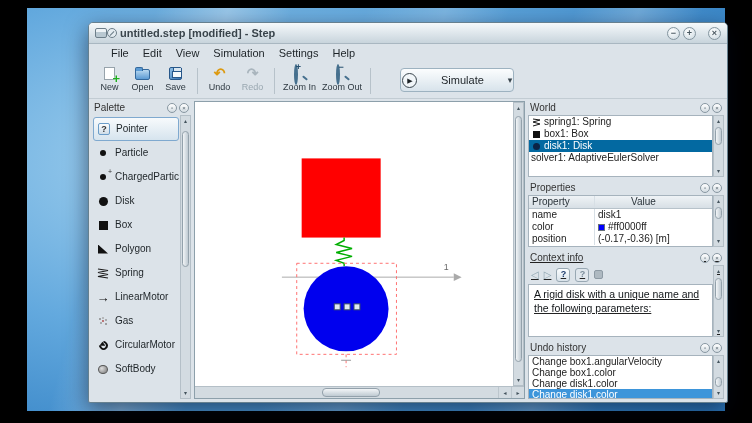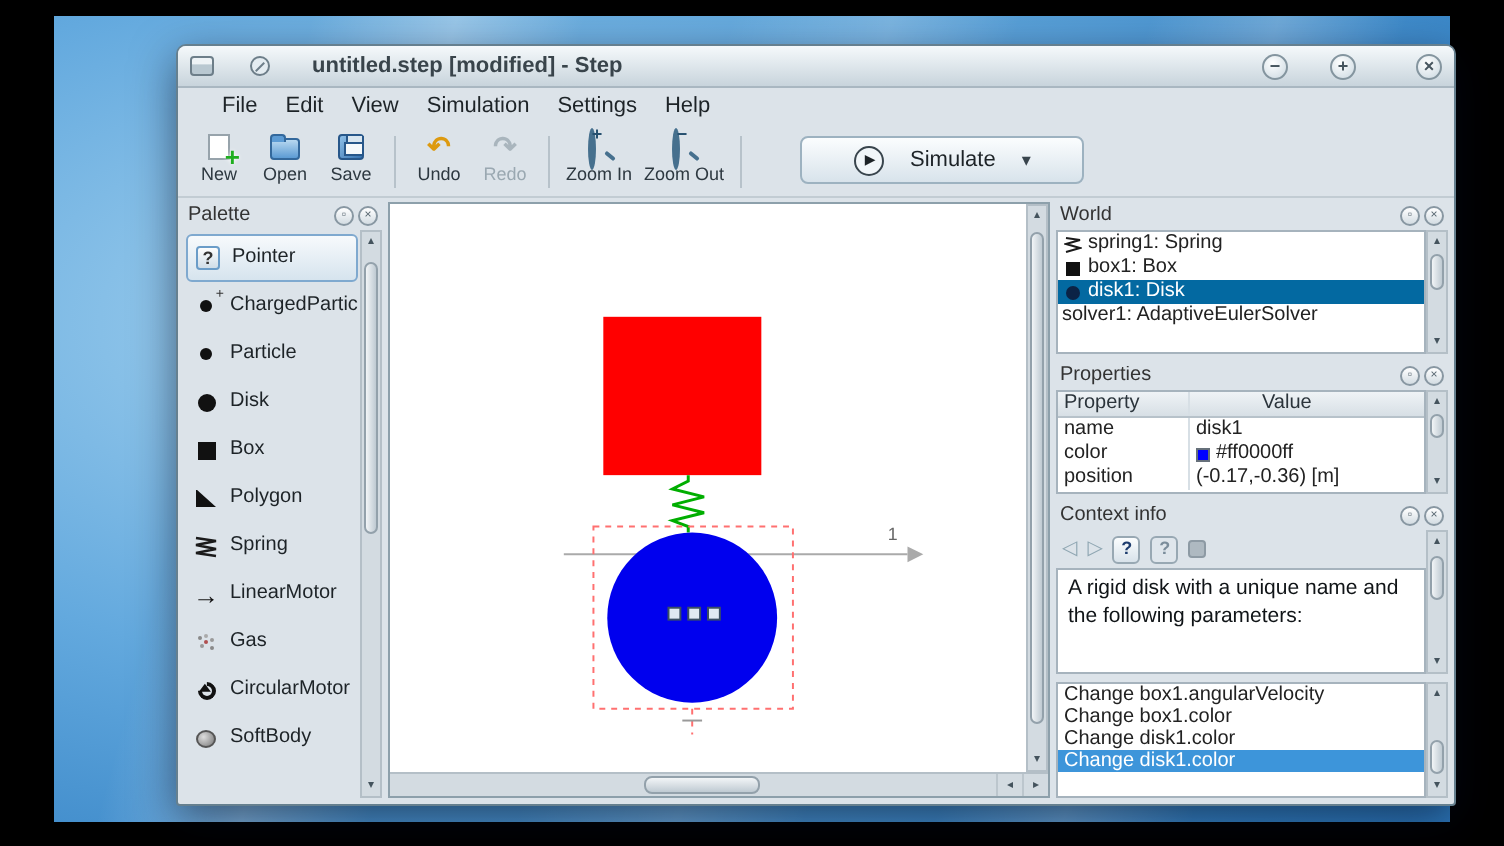--- a/index.html
+++ b/index.html
@@ -29,21 +29,21 @@
     border: 1px solid #66808f;
     border-radius: 5px 5px 2px 2px;
     box-shadow: 0 7px 22px rgba(0,10,30,.55);
     display: flex; flex-direction: column; overflow: hidden;
   }
 
   .titlebar {
     height: 21px; flex: 0 0 21px;
     background: linear-gradient(#f5f9fb, #c8d4dc);
     border-bottom: 1px solid #a9b7c1;
-    display: flex; align-items: center; gap: 18px; padding: 0 6px;
+    display: flex; align-items: center; gap: 0; padding: 0 6px;
     font-size: 11px; font-weight: bold; color: #39444b;
   }
   .app-icon { width: 12px; height: 10px; border: 1px solid #6d7e89; border-radius: 2px;
     background: linear-gradient(#eef3f6 40%, #b9c8d1 41%); }
   .badge-icon { width: 10px; height: 10px; border: 1px solid #6d7e89; border-radius: 50%; position: relative; background: #e4ecf1; }
   .badge-icon::after { content: ""; position: absolute; left: 1px; top: 4px; width: 6px; height: 1px; background: #6d7e89; transform: rotate(-45deg); }
   .title-text { flex: 1; margin-left: 3px; white-space: nowrap; overflow: hidden; }
   .win-btn {
     width: 13px; height: 13px; border: 1px solid #84959f; border-radius: 50%;
     background: radial-gradient(circle at 40% 32%, #feffff, #cbd8e0);
@@ -84,22 +84,22 @@
   .undo-glyph { font-size: 14px; color: #dd9a10; font-weight: bold; }
   .redo-glyph { font-size: 14px; color: #a9b5bd; font-weight: bold; }
   .mag { position: relative; width: 12px; height: 12px; }
   .mag .lens { width: 10px; height: 10px; border: 2px solid #46708e; border-radius: 50%;
     background: radial-gradient(circle at 35% 35%, #eaf5fc, #a5cbe8); }
   .mag .handle { position: absolute; width: 6px; height: 2px; background: #46708e; right: -2px; bottom: 0;
     transform: rotate(40deg); border-radius: 1px; }
   .mag .sign { position: absolute; left: 0; top: -4px; width: 10px; text-align: center;
     font-size: 9px; font-weight: bold; color: #26506f; font-style: normal; }
 
-  .simulate-btn { display: flex; align-items: center; gap: 13px; height: 24px; margin: 4px 0 0 24px;
-    padding: 0 26px; border: 1px solid #9db2c0; border-radius: 4px;
+  .simulate-btn { display: flex; align-items: center; gap: 24px; height: 24px; margin: 4px 0 0 24px;
+    padding: 0 1px; border: 1px solid #9db2c0; border-radius: 4px;
     background: linear-gradient(#fbfdfe, #d8e3eb); font-size: 11px; color: #1d2327; }
   .play-circle { width: 15px; height: 15px; border: 1px solid #39454d; border-radius: 50%;
     background: #f1f6f9; display: flex; align-items: center; justify-content: center;
     font-size: 7px; color: #1d2327; padding-left: 1px; }
   .sim-chevron { font-size: 9px; color: #39454d; }
 
   
   .main { flex: 1; display: flex; padding: 2px 3px 3px; gap: 3px; overflow: hidden; }
 
   .dock-header { height: 14px; flex: 0 0 14px; display: flex; align-items: center; padding: 0 2px;
@@ -159,21 +159,21 @@
   .canvas-wrap { flex: 1; display: flex; flex-direction: column; border: 1px solid #8da0ab; overflow: hidden; }
   .canvas-row { flex: 1; display: flex; overflow: hidden; }
   .canvas { flex: 1; background: #fff; position: relative; overflow: hidden; }
   .canvas svg { position: absolute; inset: 0; width: 100%; height: 100%; }
 
   
   .right-col { width: 196px; flex: 0 0 196px; display: flex; flex-direction: column; gap: 4px; overflow: hidden; }
   .panel { display: flex; flex-direction: column; overflow: hidden; }
   .panel-world { height: 76px; flex: 0 0 76px; }
   .panel-props { height: 66px; flex: 0 0 66px; }
-  .panel-ctx { height: 86px; flex: 0 0 86px; }
+  .panel-ctx { height: 86px; flex: 0 0 86px; text-decoration: underline; }
   .panel-undo { flex: 1; }
   .panel-body { flex: 1; display: flex; overflow: hidden; }
   .white-box { flex: 1; background: #fff; border: 1px solid #a6b3bd; overflow: hidden; }
 
   .tree-row { height: 12px; display: flex; align-items: center; gap: 3px; padding-left: 2px;
     font-size: 10px; white-space: nowrap; overflow: hidden; }
   .tree-row.selected { color: #fff; }
   .wi { width: 10px; flex: 0 0 10px; display: flex; align-items: center; justify-content: center; }
   .sq7 { width: 7px; height: 7px; background: #111; }
   .dot7b { width: 7px; height: 7px; border-radius: 50%; background: #14346e; }
@@ -290,29 +290,29 @@
         <div class="palette-body">
           <div class="pal-list">
             <div class="pal-item selected-tool">
               <span class="pi-icon">
                   <span class="icn-q">?</span>
                 </span>
               <span>Pointer</span>
             </div>
             <div class="pal-item">
               <span class="pi-icon">
+                  <span class="dot6"></span>
+                </span>
+              <span>Particle</span>
+            </div>
+            <div class="pal-item">
+              <span class="pi-icon">
                   <span class="dot6 charged"></span>
                 </span>
               <span>ChargedPartic</span>
-            </div>
-            <div class="pal-item">
-              <span class="pi-icon">
-                  <span class="dot6"></span>
-                </span>
-              <span>Particle</span>
             </div>
             <div class="pal-item">
               <span class="pi-icon">
                   <span class="dot9"></span>
                 </span>
               <span>Disk</span>
             </div>
             <div class="pal-item">
               <span class="pi-icon">
                   <span class="sq9"></span>
@@ -504,20 +504,25 @@
               <span class="sb-btn">▴</span>
               <div class="sb-track">
                 <div class="sb-thumb" style="top:3%;height:45%;"></div>
               </div>
               <span class="sb-btn">▾</span>
             </div>
           </div>
         </div>
 
         <div class="panel panel-undo">
+          <div class="dock-header">
+            <span class="dh-title">Undo history</span>
+            <span class="dh-btn">▫</span>
+            <span class="dh-btn">×</span>
+          </div>
           <div class="panel-body">
             <div class="white-box">
               <div class="undo-row">
                 <span>Change box1.angularVelocity</span>
               </div>
               <div class="undo-row">
                 <span>Change box1.color</span>
               </div>
               <div class="undo-row">
                 <span>Change disk1.color</span>

